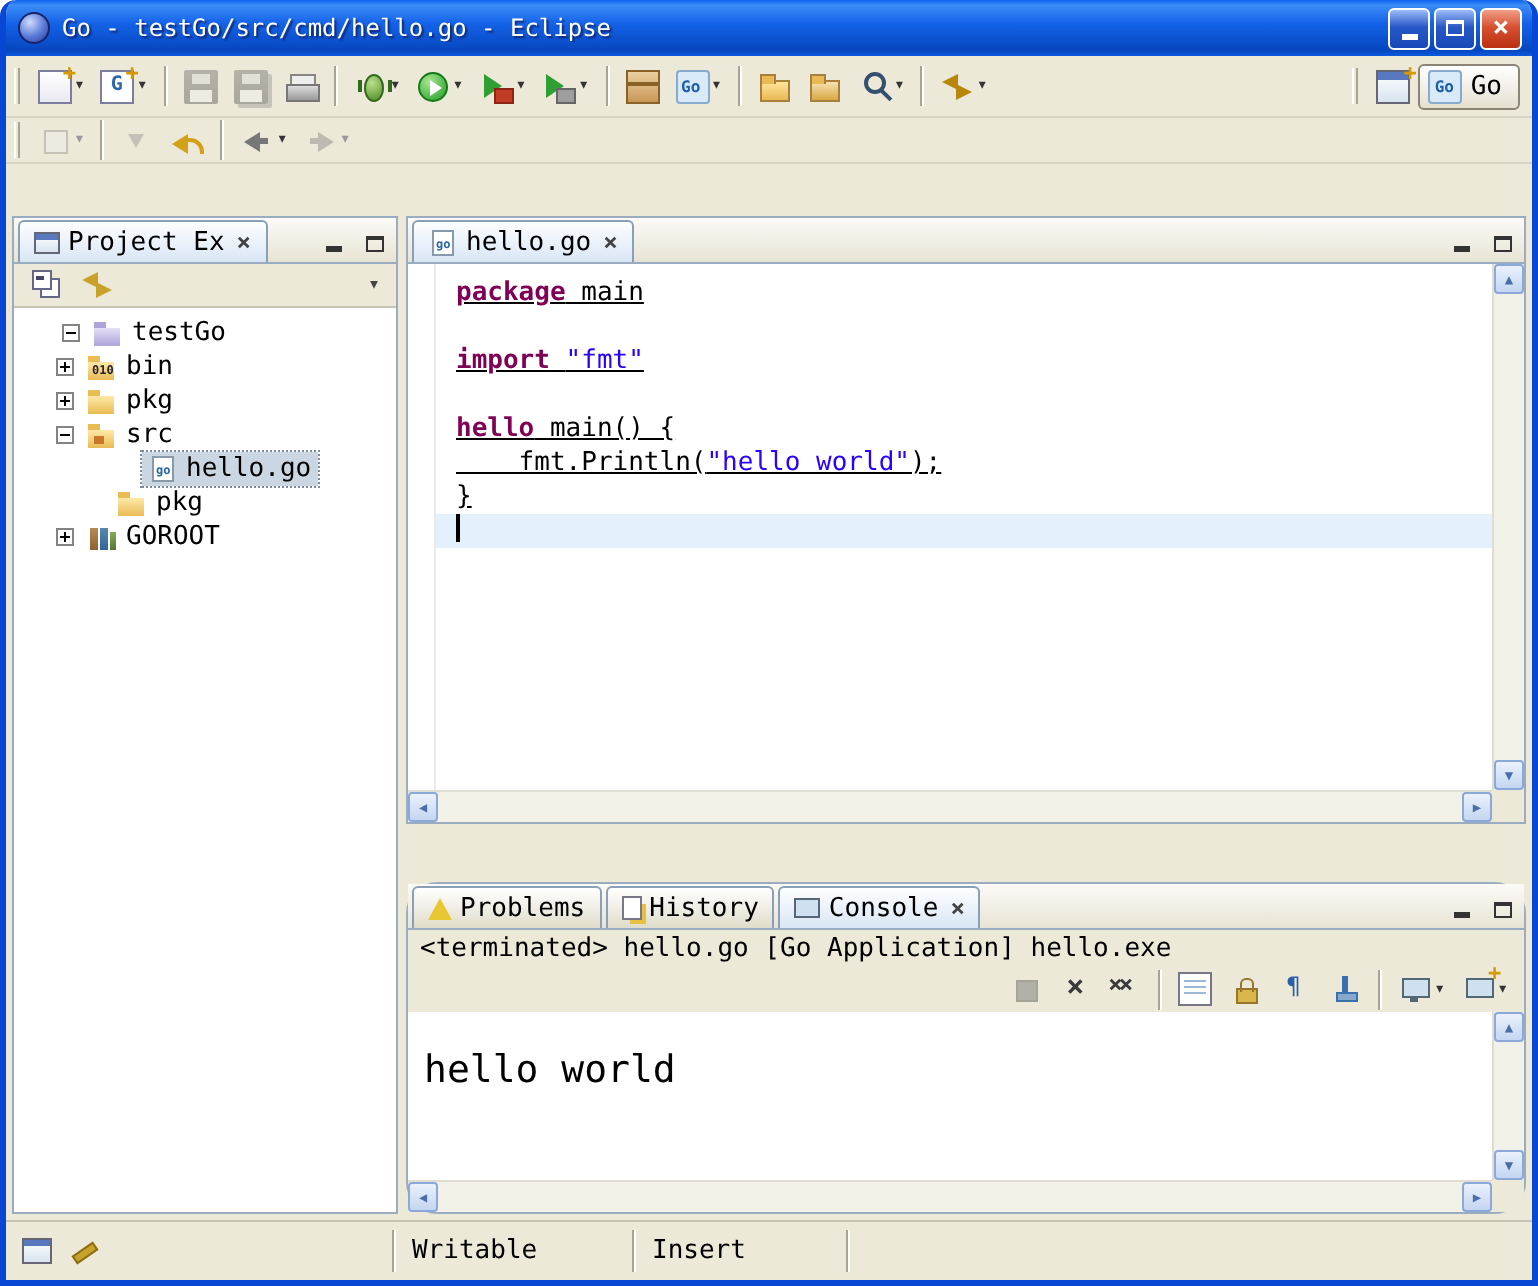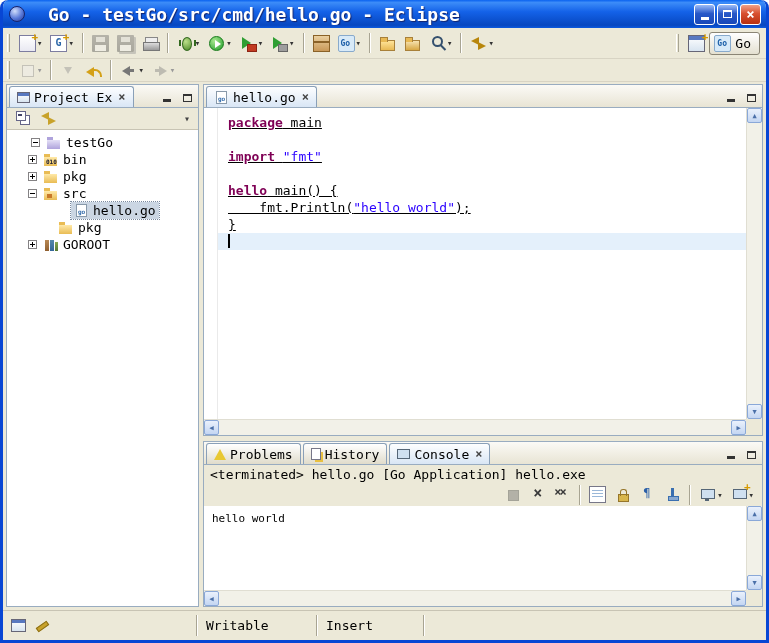--- a/index.html
+++ b/index.html
@@ -9,21 +9,21 @@
   .window { width:769px; height:643px; display:flex; flex-direction:column;
     background:#ECE9D8; border:3px solid #0846D4; border-top:none;
     border-radius:8px 8px 0 0; overflow:hidden; }
 
   
   .titlebar { height:28px; flex:none; display:flex; align-items:center; padding:0 5px 0 6px;
     background:linear-gradient(180deg,#0A62F0 0%,#3C8CF8 9%,#1462E8 42%,#0747C0 90%,#0C5AE0 100%);
     border-radius:5px 5px 0 0; }
   .app-icon { width:16px; height:16px; border-radius:50%; flex:none;
     background:radial-gradient(circle at 35% 30%,#CFDCFA,#5878D8 55%,#2A3A92); border:1px solid #18246A; }
-  .title-text { color:#fff; font-weight:bold; font-size:18px; margin-left:23px; flex:1;
+  .title-text { color:#fff; font-weight:normal; font-size:12px; margin-left:6px; flex:1;
     white-space:nowrap; overflow:hidden; text-shadow:1px 1px 1px #13256E; }
   .wbtns { display:flex; gap:2px; }
   .wbtn { width:21px; height:21px; border:1px solid #fff; border-radius:3px;
     display:flex; align-items:center; justify-content:center; color:#fff; }
   .wbtn-blue { background:linear-gradient(#9CBCF8,#2858C8 45%,#1848B8); }
   .wbtn-close { background:linear-gradient(#F0A088,#D85030 45%,#B83010); font-weight:bold; font-size:14px; }
   .glyph-min { width:8px; height:3px; background:#fff; margin-top:9px; }
   .glyph-max { width:9px; height:8px; border:1px solid #fff; border-top:2px solid #fff; }
 
   
@@ -129,26 +129,26 @@
   .i-display::before, .i-new-console::before { content:""; position:absolute; left:2px; top:3px; width:12px; height:8px; background:#CFE0F0; border:1px solid #556677; }
   .i-display::after { content:""; position:absolute; left:6px; bottom:2px; width:4px; height:3px; background:#556677; }
   .i-new-console::after { content:"+"; position:absolute; right:-3px; top:-6px; color:#D79B00; font-weight:bold; font-size:11px; }
   .i-fastview { width:15px; height:13px; border:1px solid #667; background:linear-gradient(#fff,#D8E4F0); position:relative; display:inline-block; }
   .i-fastview::before { content:""; position:absolute; left:0; right:0; top:0; height:3px; background:#5878C0; }
   .i-pencil { width:15px; height:13px; position:relative; display:inline-block; }
   .i-pencil::before { content:""; position:absolute; left:2px; top:5px; width:11px; height:3px; background:#C8A22A; border:1px solid #8A6E18; transform:rotate(-35deg); }
 
   
   .main { flex:1; display:flex; padding:2px 3px 3px 3px; gap:4px; min-height:0; }
-  .panel { background:#737373; border:1px solid #99ACC0; display:flex; flex-direction:column; min-height:0; }
+  .panel { background:#737373; border:1px solid #99ACC0; display:flex; flex-direction:column; min-height:0;margin-top:24px; }
 
   .left-panel { width:193px; flex:none; }
   .right-col { flex:1; display:flex; flex-direction:column; gap:5px; min-width:0; }
   .editor-panel { flex:1; }
-  .console-panel { height:166px; flex:none; }
+  .console-panel { height:166px; flex:none;border-radius:16px; }
 
   
   .view-tabbar { height:23px; flex:none; display:flex; align-items:flex-end; padding:2px 2px 0 2px;
     background:linear-gradient(#FBFAF6,#E8E4D4); border-bottom:1px solid #99ACC0; }
   .vtab { display:inline-flex; align-items:center; gap:4px; height:21px; padding:0 7px;
     border:1px solid #8AA0B8; border-bottom:none; border-radius:3px 3px 0 0; margin-right:2px;
     background:linear-gradient(#FFFFFF,#E0DCCB); white-space:nowrap; }
   .vtab.active { background:linear-gradient(#FDFEFF,#D9E6F5); }
   .vtab-label { font-size:13px; }
   .tclose { font-weight:bold; font-size:12px; color:#444; margin-left:2px; }
@@ -205,21 +205,21 @@
     color:#4A6FA8; font-size:7px; display:flex; align-items:center; justify-content:center; flex:none; }
   .corner { width:16px; height:16px; background:#ECE9D8; flex:none; }
   .hrow { display:flex; flex:none; }
   .hrow .sbh { flex:1; }
 
   
   .console-status { height:18px; flex:none; padding:2px 6px 0 6px; background:#ECE9D8; font-size:13px; white-space:nowrap; overflow:hidden; }
   .console-toolbar { height:23px; flex:none; display:flex; align-items:center; justify-content:flex-end;
     padding:0 4px; background:#ECE9D8; }
   .console-body { flex:1; display:flex; min-height:0; background:#fff; }
-  .console-output { flex:1; min-width:0; padding:6px 8px; font-size:11px; white-space:pre; }
+  .console-output { flex:1; min-width:0; padding:18px 8px; font-size:19px; white-space:pre; }
 
   
   .statusbar { height:30px; flex:none; display:flex; align-items:stretch; background:#ECE9D8; border-top:1px solid #C8C4B4; }
   .sb-cell { display:flex; align-items:center; padding:0 8px; font-size:13px; }
   .sb-icons { width:193px; flex:none; gap:8px; padding-left:8px; }
   .sb-sep { width:2px; margin:4px 0; border-left:1px solid #A8A492; border-right:1px solid #fff; }
   .sb-writable { width:118px; flex:none; }
   .sb-insert { width:105px; flex:none; }
   .sb-rest { flex:1; }
 </style>

